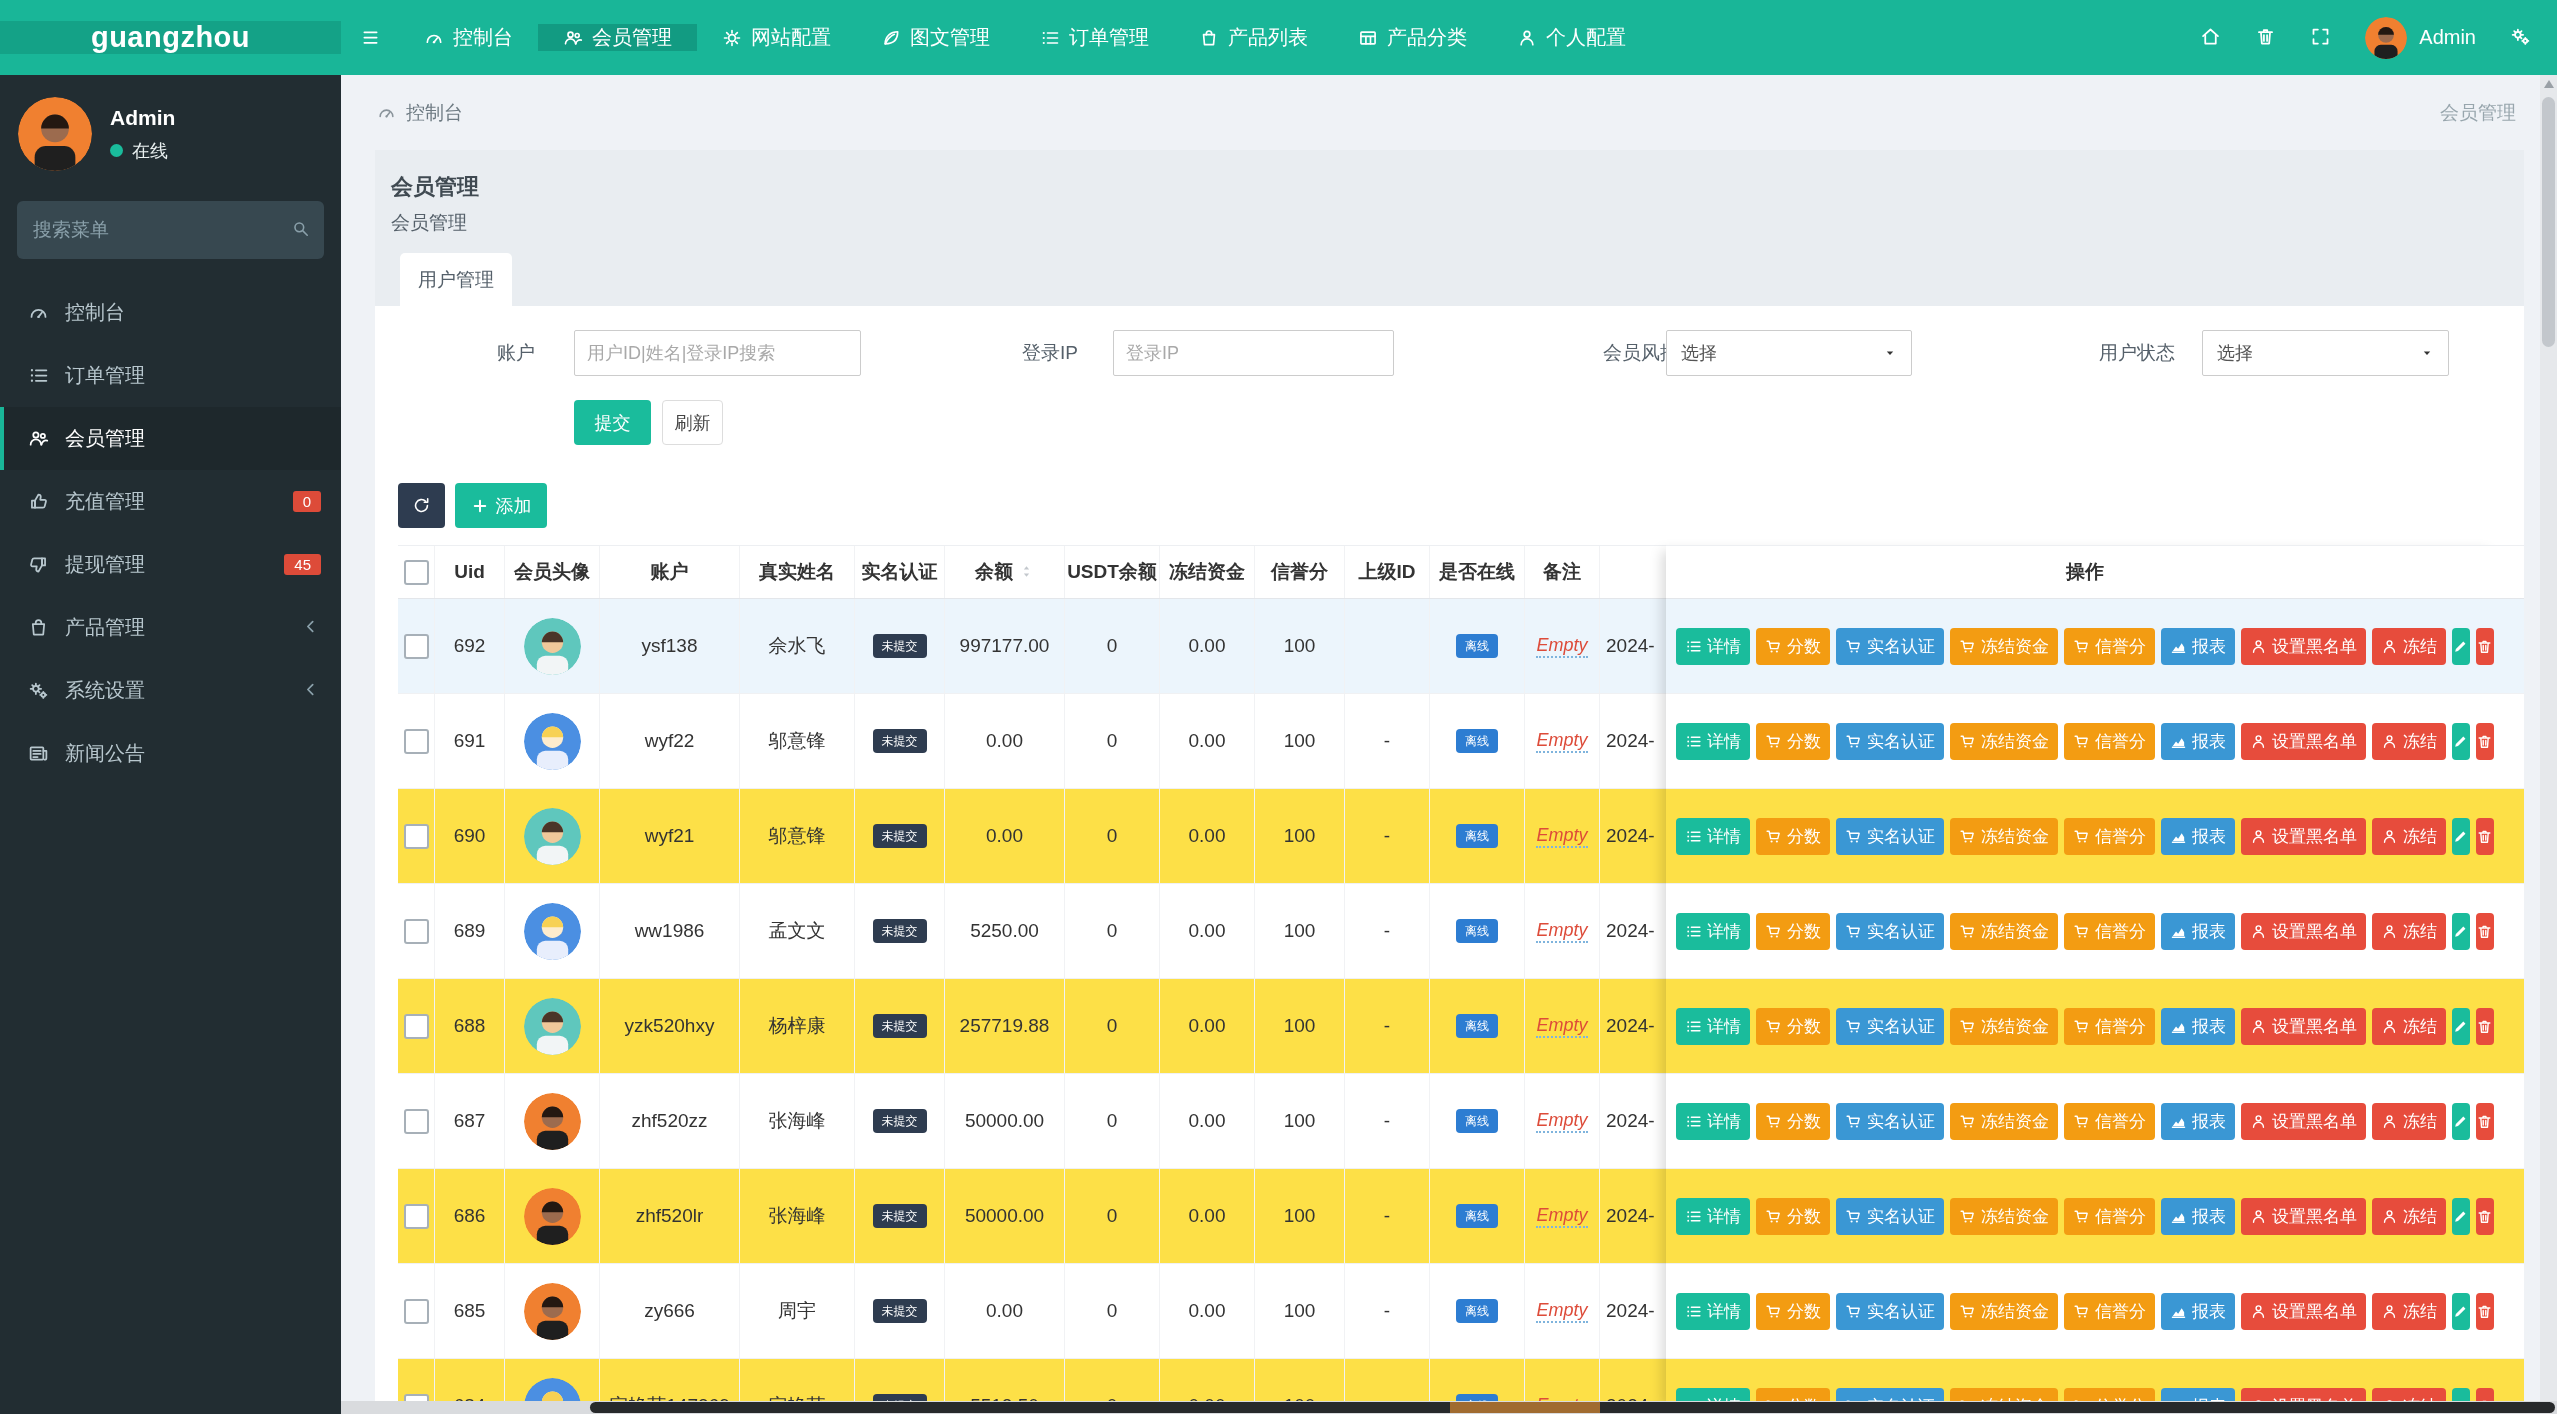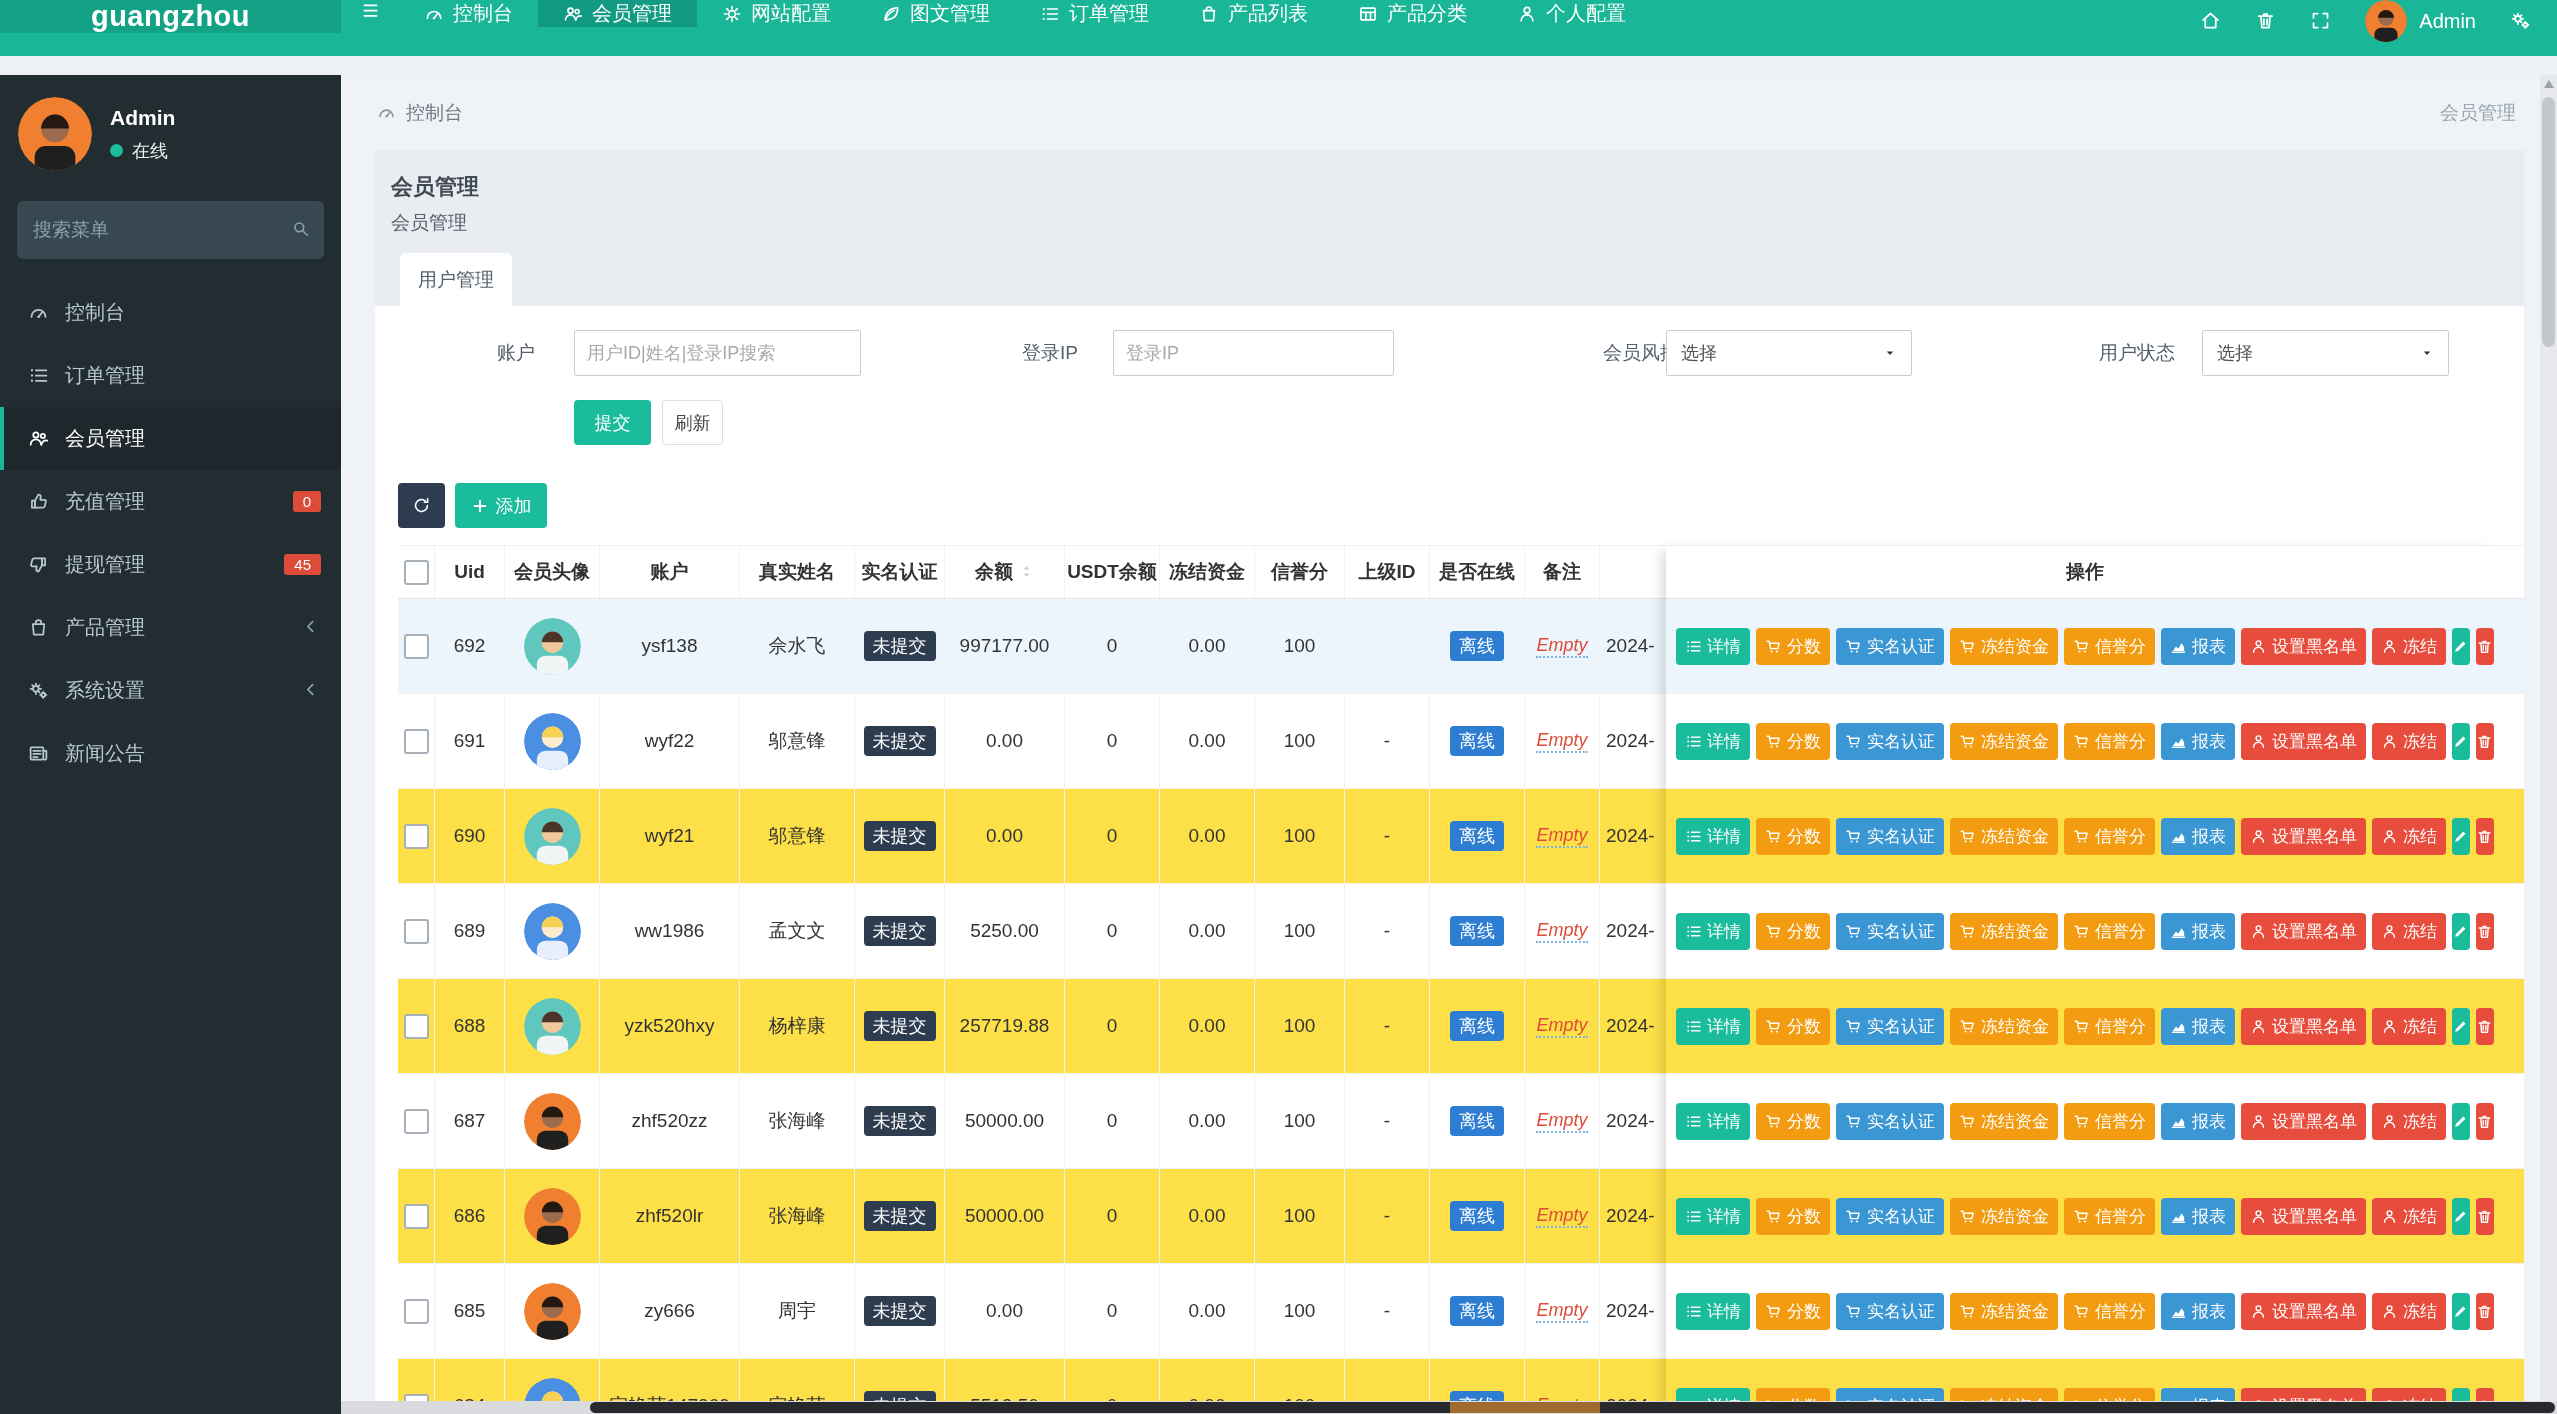--- a/index.html
+++ b/index.html
@@ -3,21 +3,21 @@
 <meta charset="utf-8">
 <style>
   html,body{margin:0;padding:0}
   body{
     width:2557px;height:1414px;position:relative;overflow:hidden;
     background:#eef1f5;font-family:"Liberation Sans","DejaVu Sans",sans-serif;
     -webkit-font-smoothing:antialiased;color:#333;
   }
   .ic{width:1em;height:1em;display:inline-block;vertical-align:-0.12em;fill:none;stroke:currentColor;stroke-width:2;stroke-linecap:round;stroke-linejoin:round}
   
-  .navbar{position:absolute;top:0;left:0;right:0;height:56px;background:#19b698;display:flex;align-items:flex-start;z-index:30}
+  .navbar{position:absolute;top:0;left:0;right:0;height:75px;background:#19b698;display:flex;align-items:center;z-index:30}
   .brand{width:341px;background:#14a287;color:#fff;font-size:29px;font-weight:bold;display:flex;align-items:center;justify-content:center;letter-spacing:.5px}
   .nav-toggle{width:58px;display:flex;align-items:center;justify-content:center;color:#fff;font-size:21px;cursor:pointer}
   .nav-items{display:flex;align-items:stretch}
   .nav-item{display:flex;align-items:center;gap:9px;padding:0 25px;color:#fff;font-size:20px;cursor:pointer;white-space:nowrap}
   .nav-item.active{background:#129b82}
   .nav-right{margin-left:auto;display:flex;align-items:center;gap:34px;padding-right:26px;color:#fff}
   .nav-right .nico{font-size:21px;cursor:pointer}
   .nav-user{display:flex;align-items:center;gap:12px;font-size:20px}
   .nav-avatar{width:42px;height:42px;border-radius:50%;overflow:hidden}
   .nav-avatar svg{width:42px;height:42px;display:block}
@@ -66,21 +66,21 @@
   .trow{display:grid;grid-template-columns:37px 70px 95px 140px 115px 90px 120px 95px 95px 90px 85px 95px 75px 140px;margin-left:23px;align-items:center}
   .thead{height:52px;border-top:1px solid #edeff2;border-bottom:1px solid #e3e6ea;font-weight:bold;font-size:19px;color:#333}
   .trow .cell{display:flex;align-items:center;justify-content:center;height:100%;border-right:1px solid #f1f2f4;overflow:hidden;white-space:nowrap}
   .trow .cell:last-child{border-right:none;justify-content:flex-start;padding-left:6px}
   .drow{height:94px;font-size:19px;color:#333;border-bottom:1px solid #f0f1f3}
   .r-gray{background:#fde047}
   .r-hl{background:#ecf5fc}
   .cb{width:21px;height:21px;background:#fff;border:2px solid #a7b0b8;border-radius:3px;display:inline-block;cursor:pointer}
   .avatar{width:57px;height:57px;border-radius:50%;overflow:hidden}
   .avatar svg{width:57px;height:57px;display:block}
-  .badge{color:#fff;font-size:18px;padding:6px 9px;border-radius:4px;line-height:1}
+  .badge{color:#fff;font-size:12px;padding:6px 9px;border-radius:4px;line-height:1}
   .b-dark{background:#2e3c50}
   .b-blue{background:#2d7dd2}
   .note-empty{color:#dd4b39;font-style:italic;font-size:18px;border-bottom:2px dotted #7fb4dd;cursor:pointer}
   .sorter{color:#c3c8cd;font-size:15px;margin-left:6px}
   
   .ops{position:absolute;top:239px;left:1291px;right:20px;bottom:0;background:#fff;box-shadow:-10px 0 12px -6px rgba(0,0,0,.15);overflow:hidden}
   .ops-head{height:52px;border-top:1px solid #edeff2;border-bottom:1px solid #e3e6ea;display:flex;align-items:center;justify-content:center;font-weight:bold;font-size:19px}
   .ops-row{height:94px;display:flex;align-items:center;gap:6px;padding:0 10px;border-bottom:1px solid #f0f1f3}
   .op-btn{border:none;border-radius:4px;height:37px;padding:0 9px;color:#fff;font-size:17px;display:inline-flex;align-items:center;gap:5px;cursor:pointer;font-family:inherit;white-space:nowrap}
   .op-ico{width:37px;padding:0}

